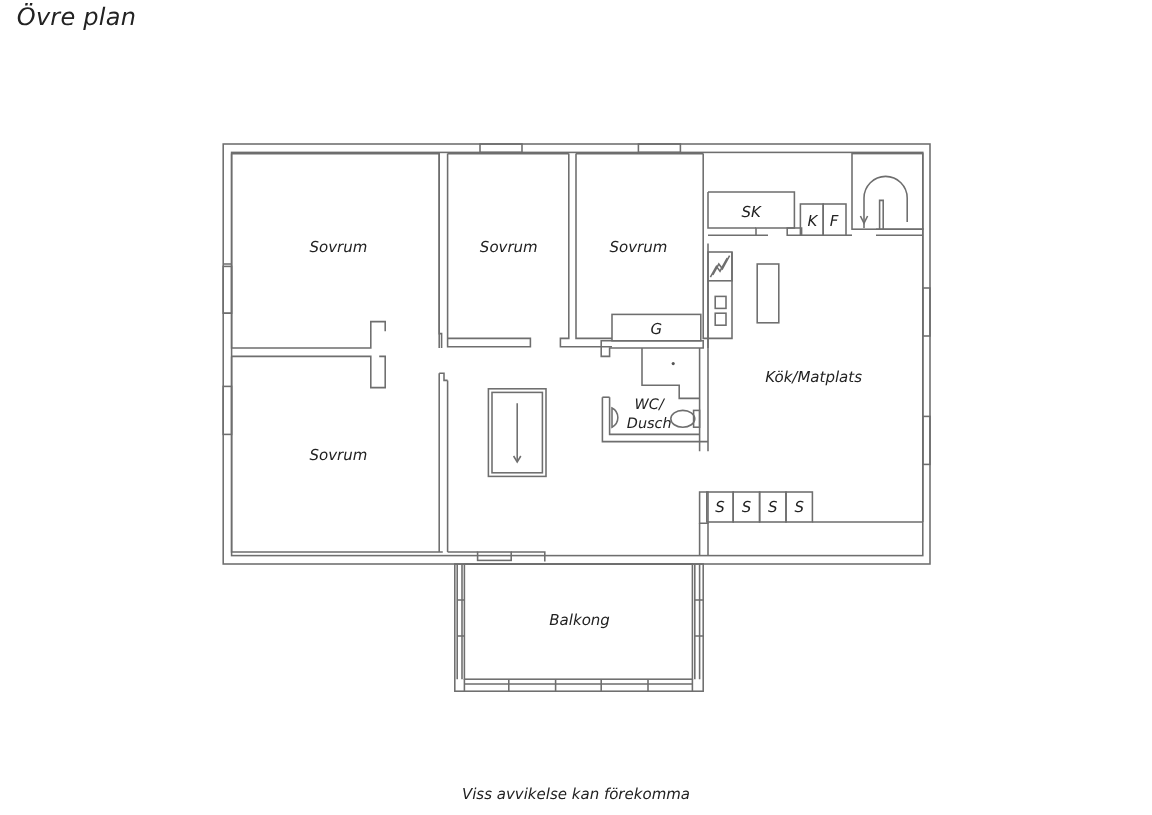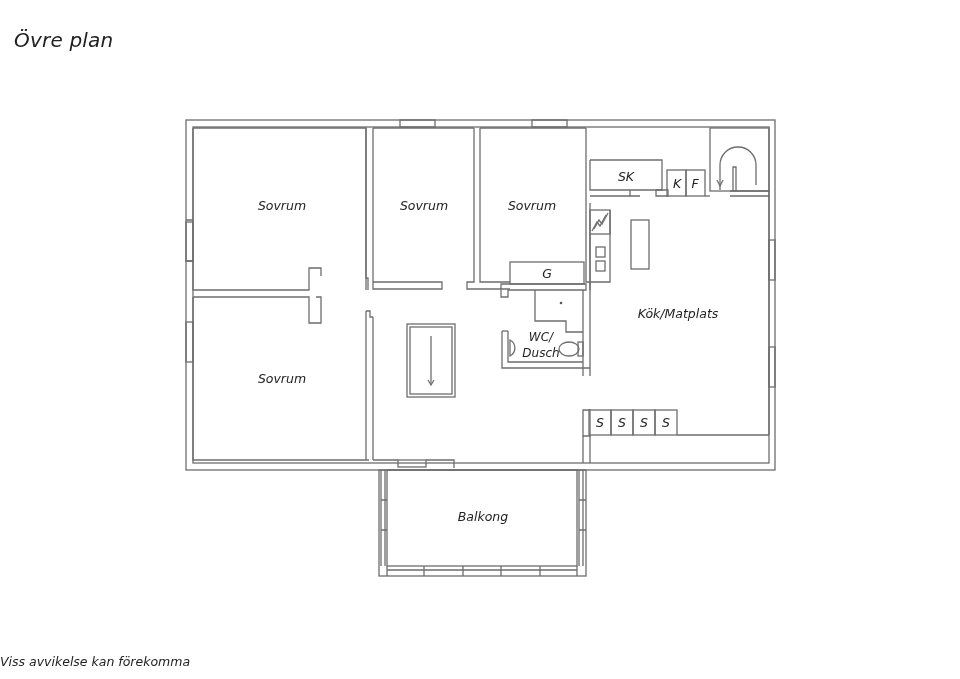--- a/index.html
+++ b/index.html
@@ -1,18 +1,18 @@
 <!DOCTYPE html>
 <html><head>
 <meta charset="utf-8">
 <style>
   html, body { margin:0; padding:0; background:#ffffff; }
   body { width:960px; height:679px; position:relative; overflow:hidden; font-family:"DejaVu Sans", sans-serif; }
-  .title { position:absolute; left:14px; top:28px; font-size:20px; font-style:italic; color:#222; font-family:"DejaVu Sans", sans-serif; letter-spacing:0.2px; }
-  .footer { position:absolute; left:0; width:960px; top:654px; text-align:left; font-size:12.5px; font-style:italic; color:#222; }
+  .title { position:absolute; left:14px; top:2px; font-size:20px; font-style:italic; color:#222; font-family:"DejaVu Sans", sans-serif; letter-spacing:0.2px; }
+  .footer { position:absolute; left:0; width:960px; top:654px; text-align:center; font-size:12.5px; font-style:italic; color:#222; }
   svg.plan { position:absolute; left:0; top:0; }
   svg.plan .w { fill:none; stroke:#6e6e6e; stroke-width:1.3; }
   svg.plan text { font-family:"DejaVu Sans", sans-serif; font-style:italic; font-size:12.5px; fill:#222; }
   svg.plan text.sm { font-size:12px; }
 </style>
 </head>
 <body>
 
 <div class="title">Övre plan</div>
 

